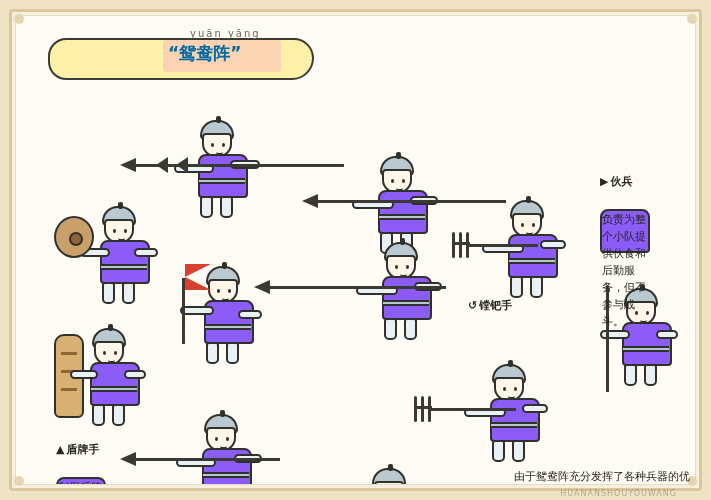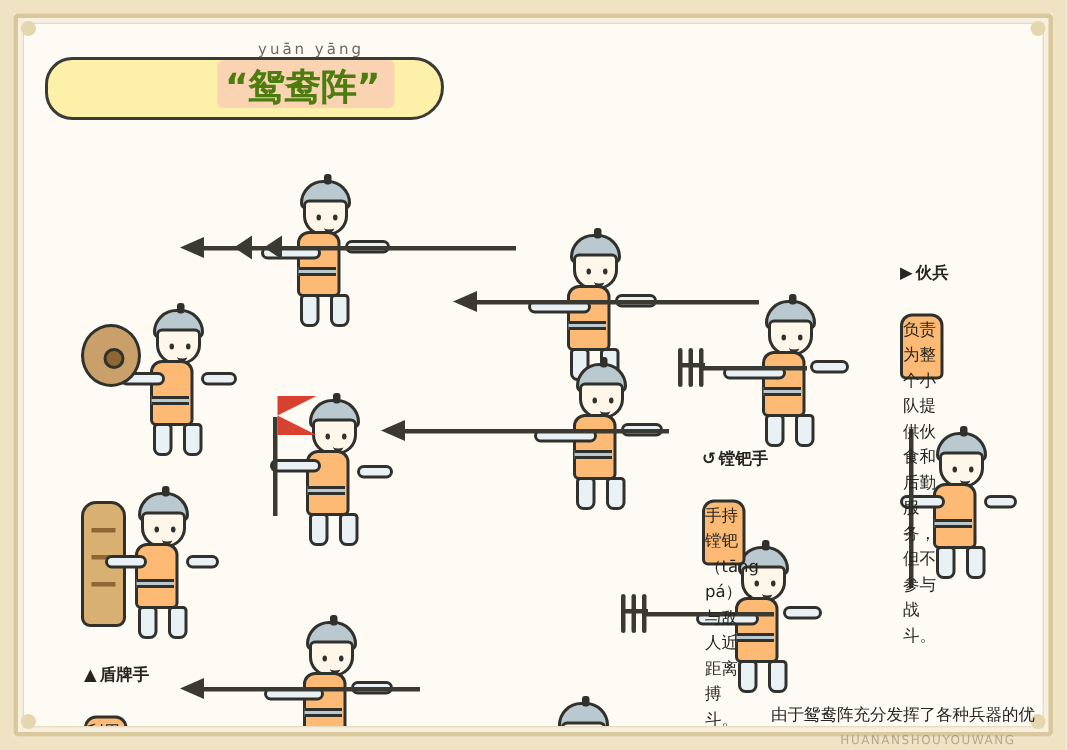--- a/index.html
+++ b/index.html
@@ -55,21 +55,21 @@
   .stage {
     position: absolute;
     left: 16px; top: 16px;
     width: 679px; height: 468px;
     overflow: hidden;
   }
 
   
   .title-block {
     position: absolute;
-    left: 6px;
+    left: 24px;
     top: 10px;
     width: 300px;
     height: 56px;
   }
   .title-bubble {
     position: absolute;
     left: 8px; top: 12px;
     width: 262px; height: 38px;
     background: #fdf0a8;
     border: 2px solid #3a3a36;
@@ -93,23 +93,23 @@
     width: 118px;
     height: 32px;
     background: #f7c9b6;
     opacity: 0.75;
     border-radius: 4px;
   }
   .title-emph {
     position: absolute;
     left: 128px;
     top: 16px;
-    font-size: 24px;
+    font-size: 17px;
     font-weight: bold;
-    color: #4d7c0f;
+    color: #0369a1;
     white-space: nowrap;
   }
   .pinyin {
     position: absolute;
     left: 150px;
     top: 2px;
     font-size: 10px;
     color: #6a6a60;
     letter-spacing: 2px;
   }
@@ -191,22 +191,22 @@
   .mouth {
     position: absolute;
     left: 12px; top: 15px;
     width: 7px; height: 3px;
     border-bottom: 2px solid #30302c;
     border-radius: 0 0 6px 6px;
   }
   .body {
     position: absolute;
     top: 34px;
-    width: 29px; height: 44px;
-    background: #fdba74;
+    width: 50px; height: 44px;
+    background: #8b5cf6;
     border: 2px solid #30302c;
     border-radius: 8px 8px 4px 4px;
     box-sizing: border-box;
   }
   .body .belt {
     position: absolute;
     left: -1px; top: 22px;
     width: 100%; height: 6px;
     background: #b9c9cf;
     border-top: 2px solid #30302c;
@@ -579,21 +579,20 @@
 
     </div>
 
     <div class="note note-huobing">
       <span class="head"><span class="arrow">▶</span><span>伙兵</span></span>
       <span class="body">负责为整个小队提供伙食和后勤服务，但不参与战斗。</span>
     </div>
 
     <div class="note note-tangbashou">
       <span class="head"><span class="arrow">↺</span><span>镗钯手</span></span>
-      <span class="body">手持镗钯（tāng pá），与敌人近距离搏斗。</span>
     </div>
 
 
     <div class="note note-dunpaishou">
       <span class="head"><span class="arrow">▲</span><span>盾牌手</span></span>
       <span class="body">利用盾牌掩护队友，并推进队伍。</span>
     </div>
 
     <div class="note note-bottom-right">由于鸳鸯阵充分发挥了各种兵器的优势，既可以长兵器远距离</div>
 

